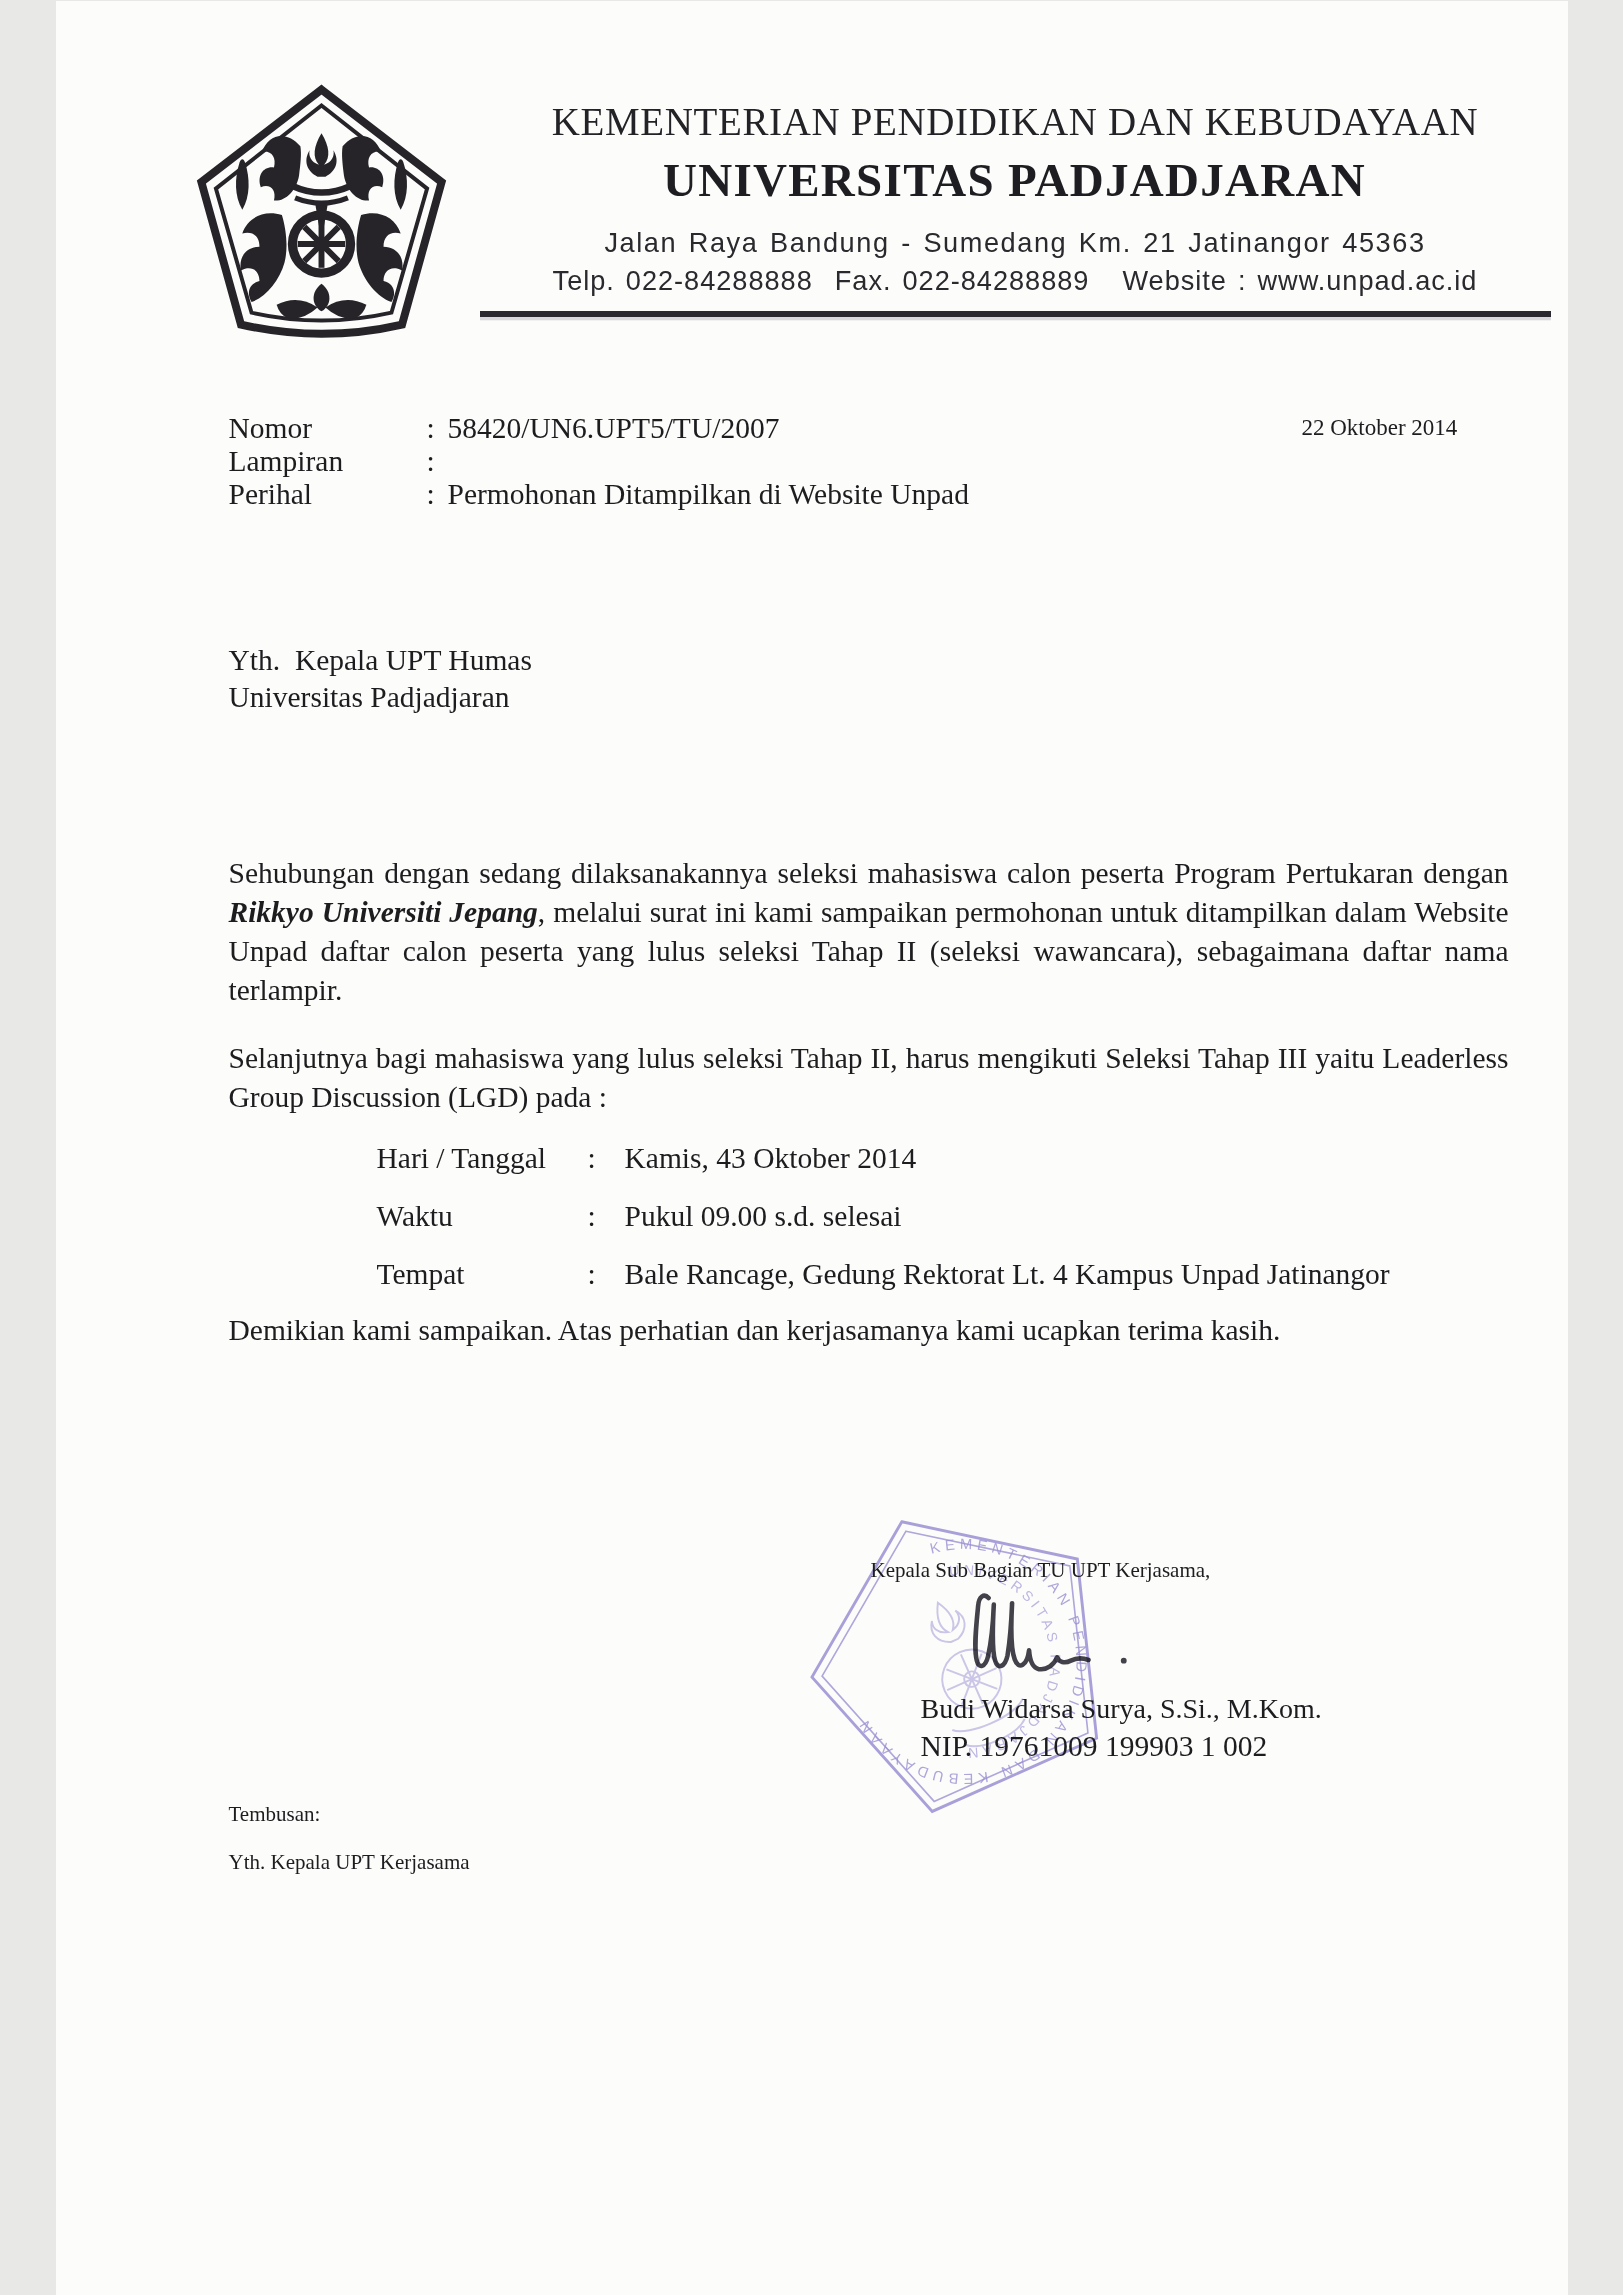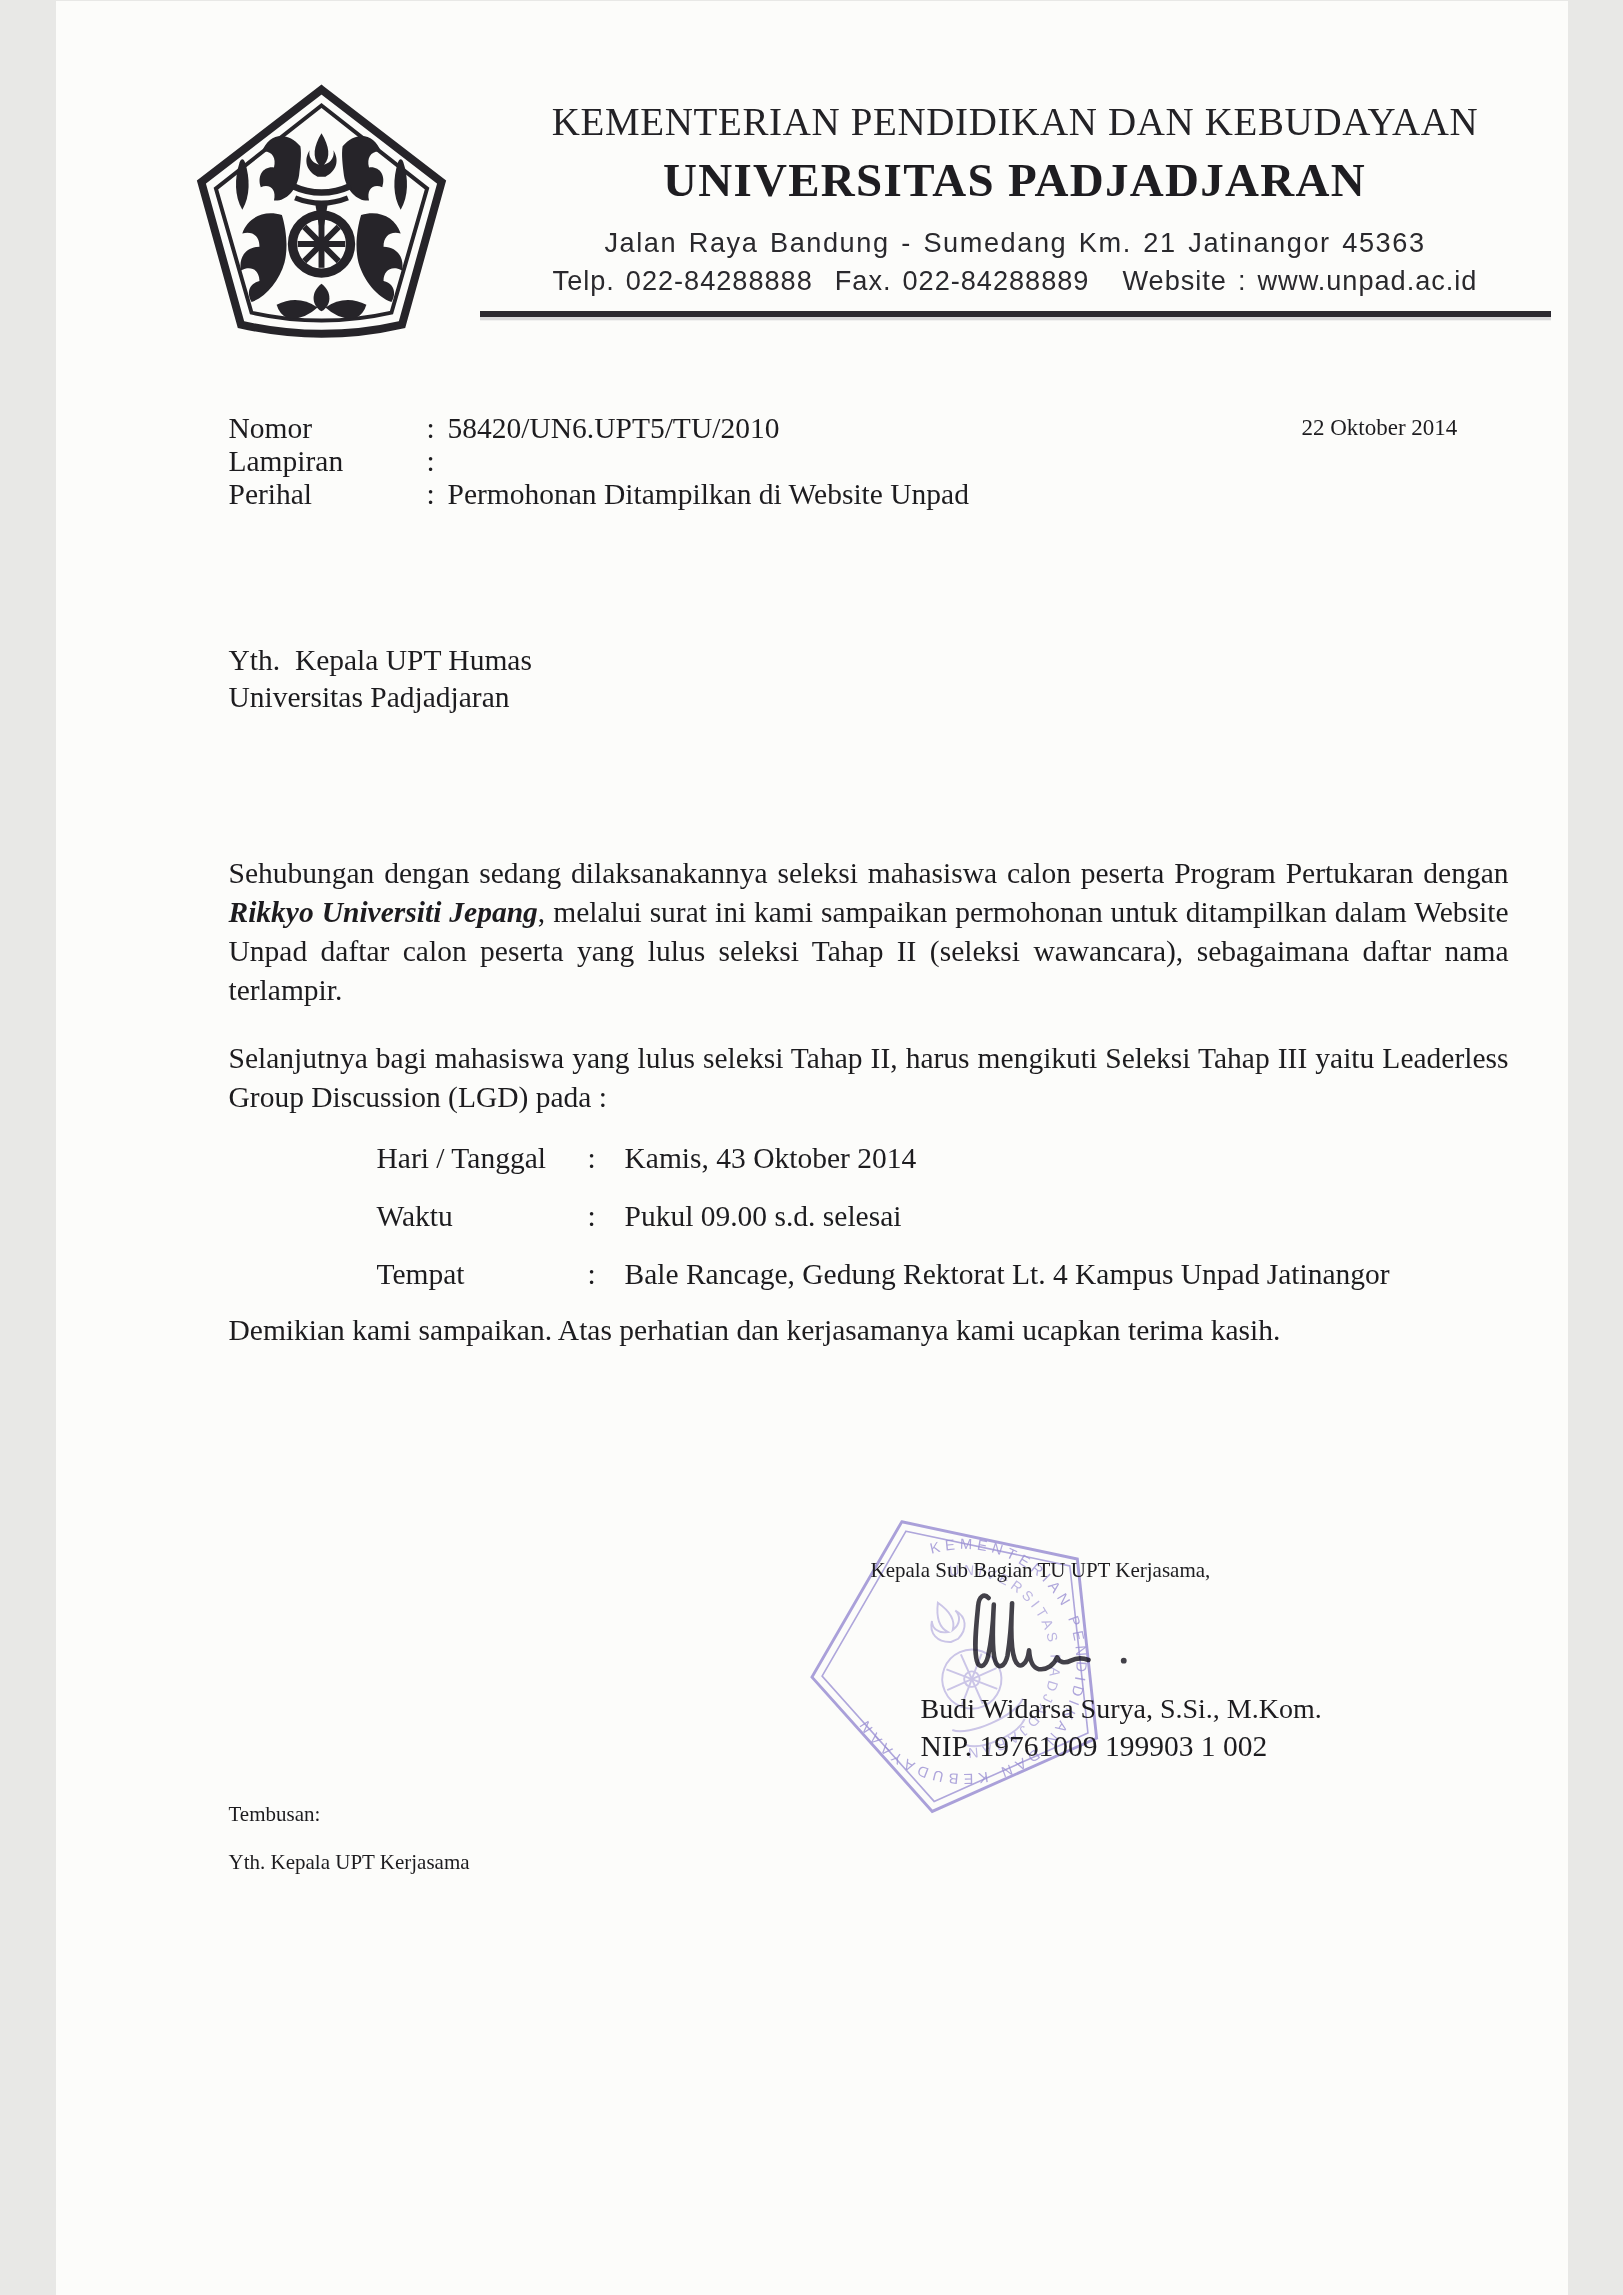--- a/index.html
+++ b/index.html
@@ -138,21 +138,21 @@
     <div class="lh-university">UNIVERSITAS PADJADJARAN</div>
     <div class="lh-address prewrap">Jalan Raya Bandung - Sumedang Km. 21 Jatinangor 45363</div>
     <div class="lh-contact prewrap">Telp. 022-84288888  Fax. 022-84288889   Website : www.unpad.ac.id</div>
   </div>
   <div class="abs lh-rule"></div>
 
   <div class="abs meta">
     <div class="meta-row">
       <span>Nomor</span>
       <span>:</span>
-      <span>58420/UN6.UPT5/TU/2010</span>
+      <span>58420/UN6.UPT5/TU/2007</span>
     </div>
     <div class="meta-row">
       <span>Lampiran</span>
       <span>:</span>
     </div>
     <div class="meta-row">
       <span>Perihal</span>
       <span>:</span>
       <span>Permohonan Ditampilkan di Website Unpad</span>
     </div>

